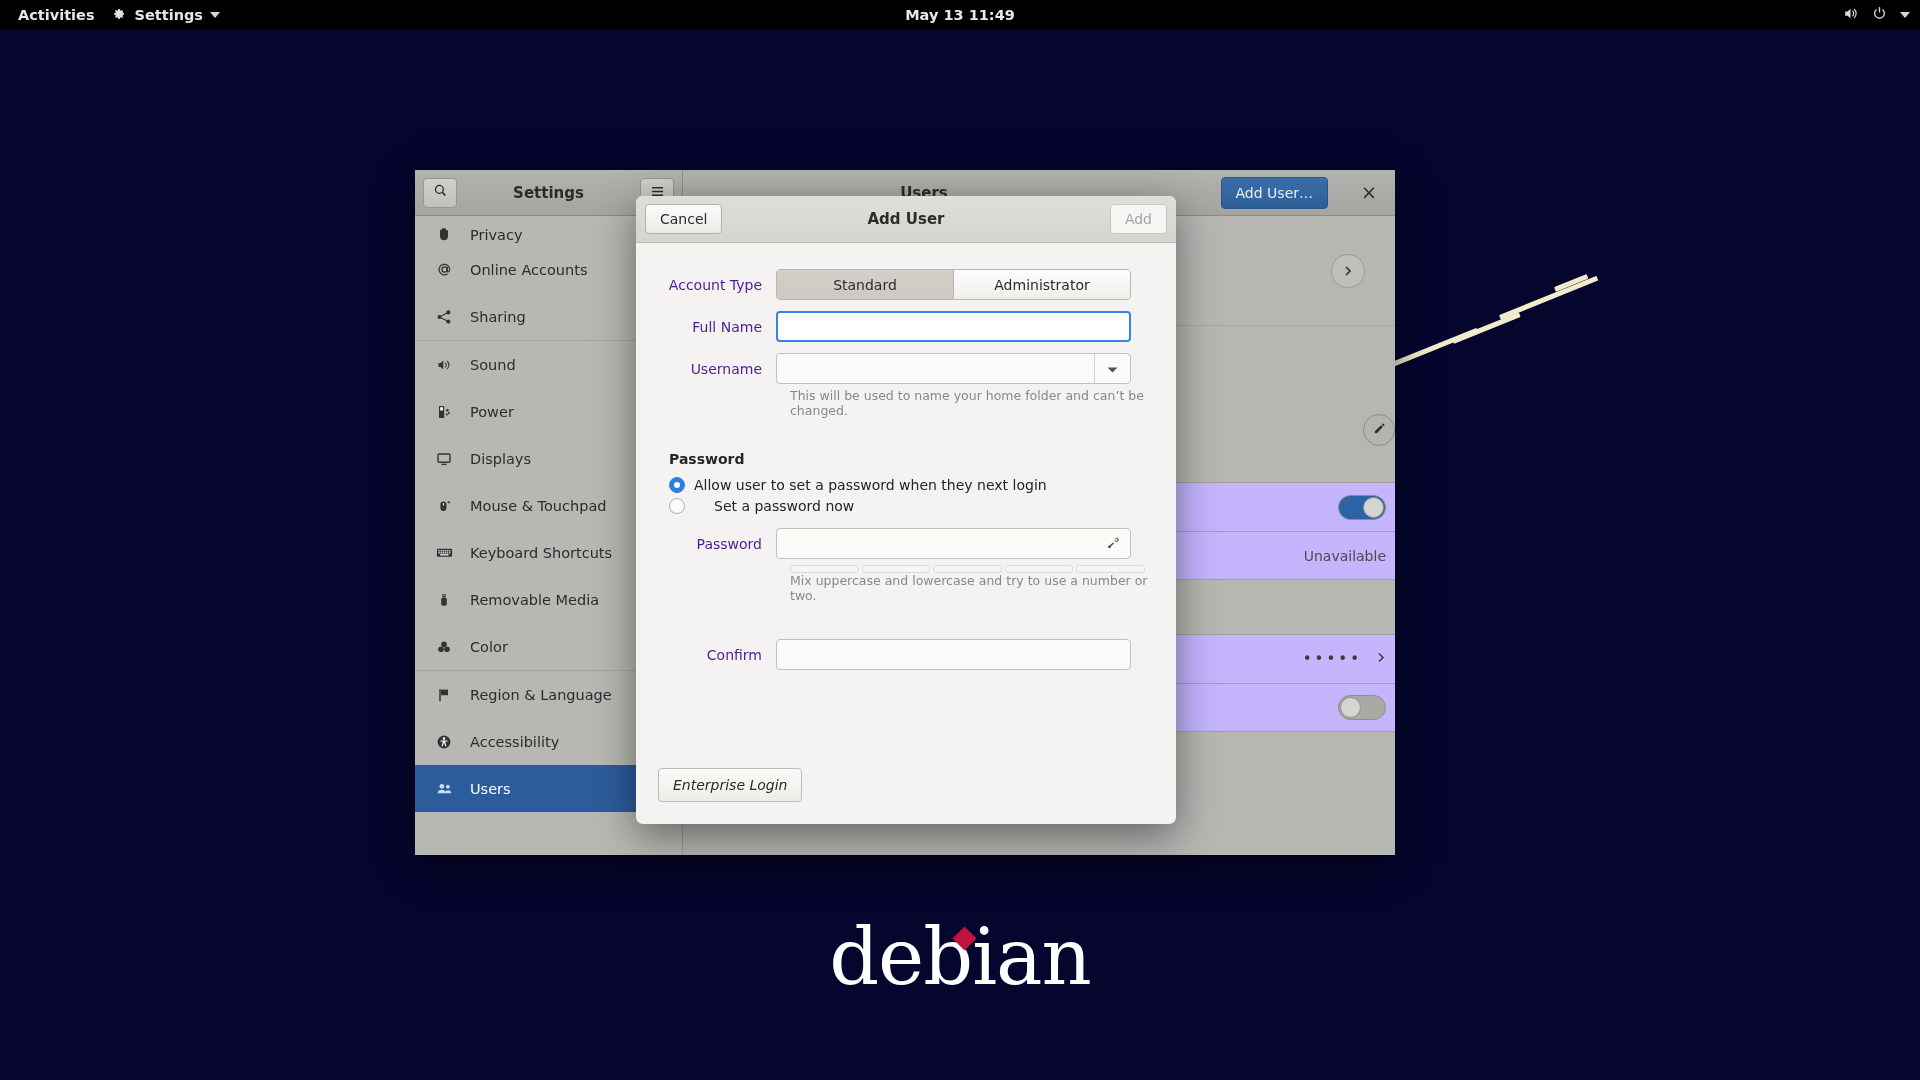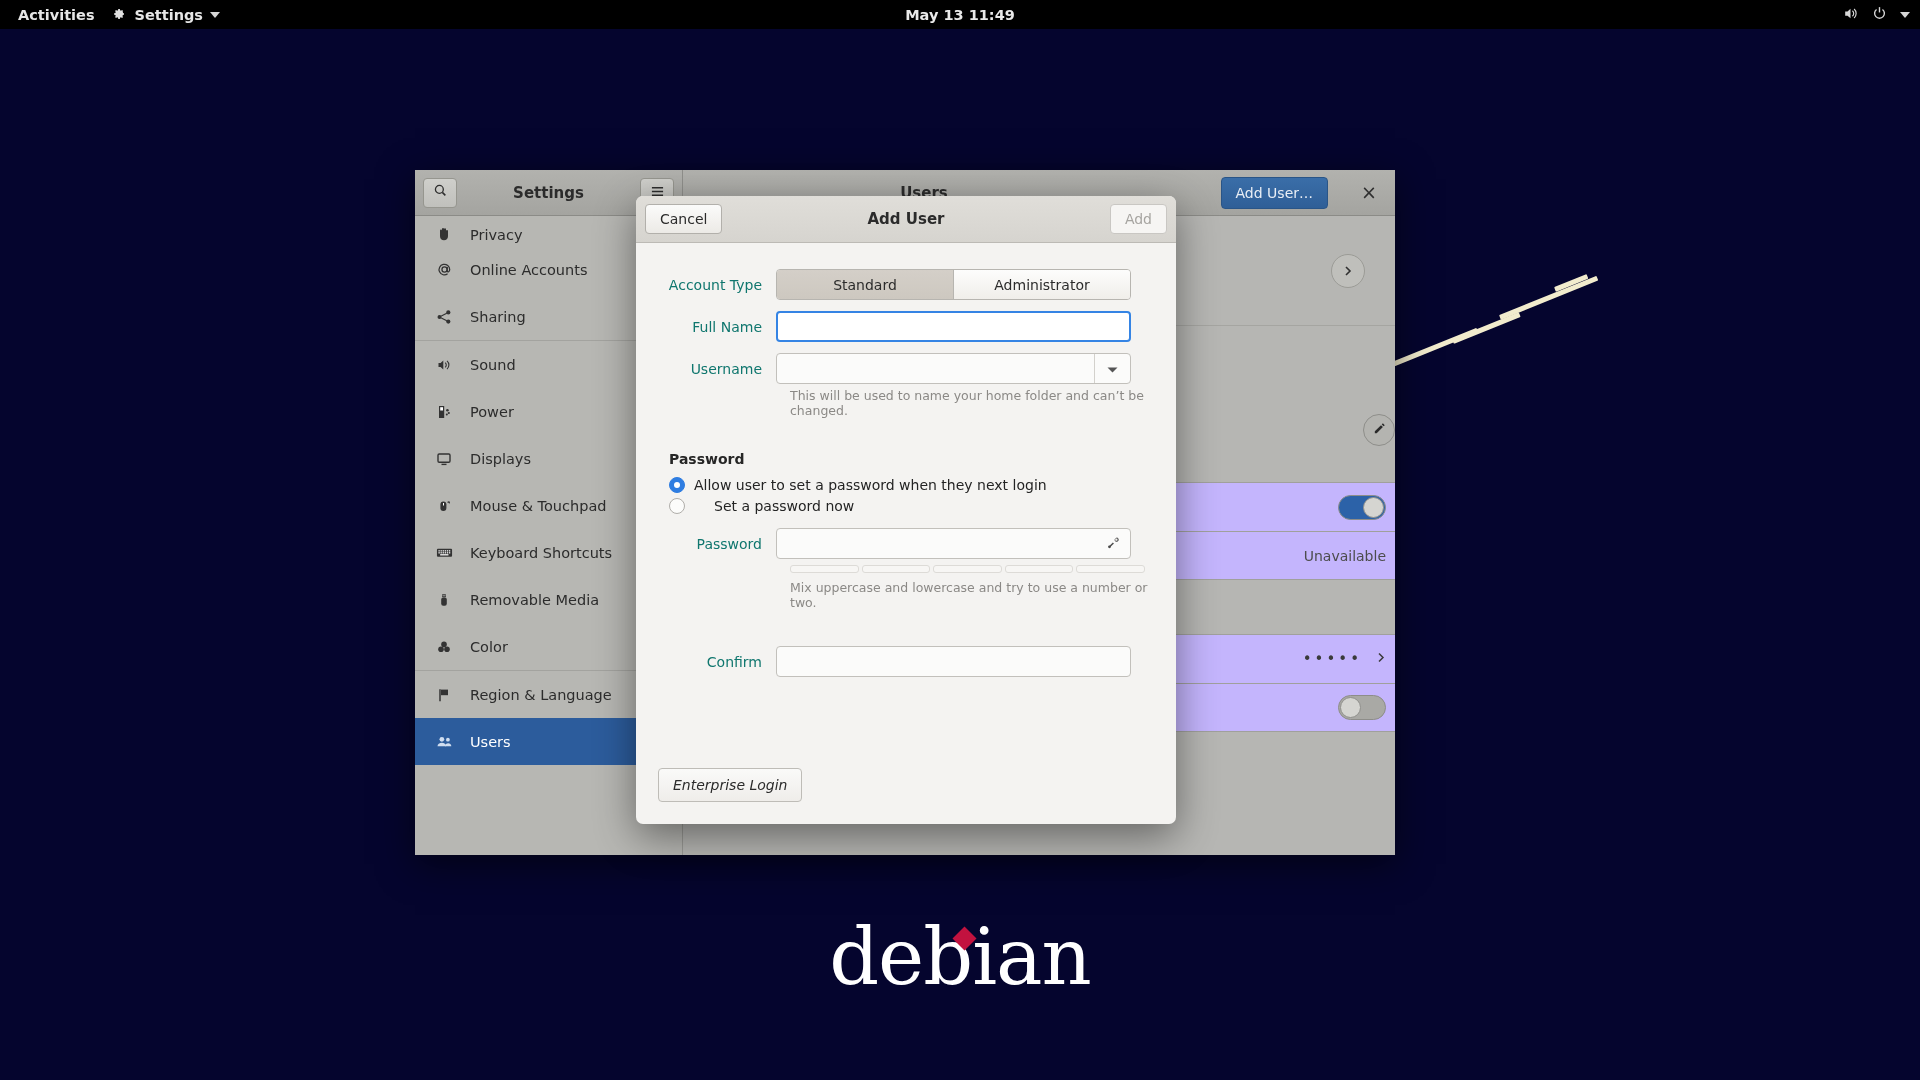--- a/index.html
+++ b/index.html
@@ -264,21 +264,21 @@
     font-weight: bold; font-size: 15px; color: #2b2b2b;
     pointer-events: none;
   }
   #dlg-body { padding: 26px 22px 0 22px; position: relative; height: 581px;}
 
   .field-row {
     display: flex; align-items: center; margin-bottom: 11px;
   }
   .field-label {
     width: 118px; text-align: right; padding-right: 14px;
-    font-size: 14px; color: #0f766e;
+    font-size: 14px; color: #4c1d95;
   }
   .segmented {
     display: flex; width: 355px; height: 31px;
     border: 1px solid #b7b5b0; border-radius: 4px; overflow: hidden;
   }
   .seg {
     flex: 1; display: flex; align-items: center; justify-content: center;
     font-size: 14px; color: #2c2c2c;
     background: linear-gradient(to bottom, #fdfdfc, #f0eeea);
   }
@@ -567,20 +567,30 @@
       <div class="side-item">
         <span class="ico">
           <svg width="16" height="16" viewBox="0 0 16 16">
               <path stroke="#333" stroke-width="1.5" d="M4 2.2v12"></path>
               <path fill="#333" d="M5 2.6h7v5.6H5z"></path>
             </svg>
         </span>
         <span>Region &amp; Language</span>
       </div>
 
+      <div class="side-item">
+        <span class="ico">
+          <svg width="16" height="16" viewBox="0 0 16 16">
+              <circle cx="8" cy="8" r="6.4" fill="#333"></circle>
+              <circle cx="8" cy="4.6" r="1.3" fill="#fff"></circle>
+              <path fill="#fff" d="M4.4 6.5h7.2v1.1H9.1l1.3 4.6-1 .3-1.4-4.1-1.4 4.1-1-.3 1.3-4.6H4.4z"></path>
+            </svg>
+        </span>
+        <span>Accessibility</span>
+      </div>
 
       <div class="side-item selected">
         <span class="ico">
           <svg width="17" height="16" viewBox="0 0 18 16">
               <g fill="#cfddf0">
                 <circle cx="6.2" cy="5.2" r="2.5"></circle>
                 <path d="M1.6 12.6c0-2.4 2.1-3.8 4.6-3.8s4.6 1.4 4.6 3.8z"></path>
                 <circle cx="12.6" cy="5.6" r="2"></circle>
                 <path d="M9.6 12.6c0-2 1.5-3.2 3.4-3.2 1.6 0 3.2 1 3.2 3.2z"></path>
               </g>
@@ -710,21 +720,21 @@
     </div>
 
     <div class="strength">
       <div class="seg-s"></div>
       <div class="seg-s"></div>
       <div class="seg-s"></div>
       <div class="seg-s"></div>
       <div class="seg-s"></div>
     </div>
 
-    <div class="hint" style="margin-top:7px;">Mix uppercase and lowercase and try to use a number or two.</div>
+    <div class="hint" style="">Mix uppercase and lowercase and try to use a number or two.</div>
 
     <div class="field-row" style="margin-top:36px;">
       <div class="field-label">Confirm</div>
       <input type="password" class="text-input" value="" style="">
     </div>
 
     <div id="enterprise-btn">Enterprise Login</div>
   </div>
 </div>
 

